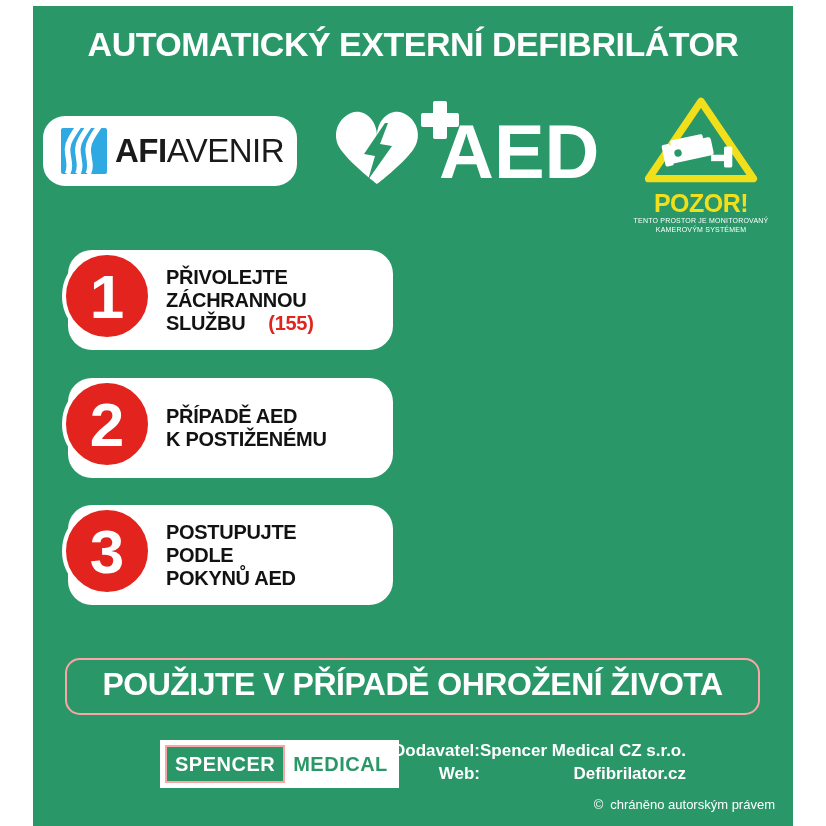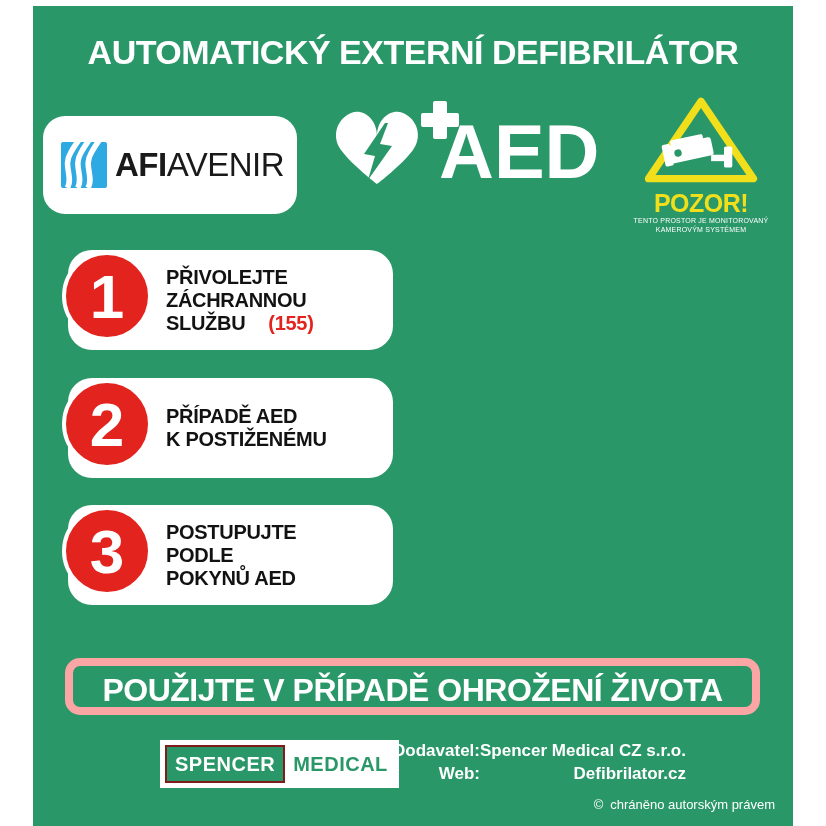--- a/index.html
+++ b/index.html
@@ -6,25 +6,25 @@
     --green:#2A9768; --red:#E2231E; --blue:#2FA9E1;
     --yellow:#F2DF1C; --ink:#121212; --white:#FFFFFF;
   }
   *{margin:0;padding:0;box-sizing:border-box;}
   html,body{width:826px;height:826px;background:#fff;
     font-family:"Liberation Sans", sans-serif;}
   .page{position:relative;width:826px;height:826px;background:#fff;overflow:hidden;}
   .panel{position:absolute;left:33px;top:6px;width:760px;height:820px;background:var(--green,#2A9768);}
 
   
-  .title{position:absolute;left:0;top:26px;width:100%;text-align:center;
+  .title{position:absolute;left:0;top:18px;width:100%;text-align:center;
     color:#fff;font-weight:bold;font-size:34px;letter-spacing:-.5px;line-height:40px;}
 
   
-  .afi-box{position:absolute;left:10px;top:110px;width:254px;height:98px;
+  .afi-box{position:absolute;left:10px;top:110px;width:254px;height:70px;
     background:#fff;border-radius:22px;display:flex;align-items:center;}
   .afi-icon{margin-left:18px;flex:0 0 auto;border-radius:2px;}
   .afi-text{margin-left:8px;font-size:33px;color:#1a1a1a;letter-spacing:-.5px;white-space:nowrap;}
   .afi-bold{font-weight:bold;}
 
   
   .aed-heart{position:absolute;left:294px;top:90px;}
   .aed-word{position:absolute;left:406px;top:96px;width:170px;height:100px;
     color:#fff;font-weight:bold;font-size:76px;line-height:100px;letter-spacing:0px;}
 
@@ -39,27 +39,27 @@
   .step-num{position:absolute;left:-6px;top:1px;width:90px;height:90px;
     background:var(--red,#E2231E);border:4px solid #fff;border-radius:50%;
     color:#fff;font-weight:bold;font-size:62px;display:flex;align-items:center;justify-content:center;}
   .step-text{position:absolute;left:98px;right:6px;top:0;height:100%;
     display:flex;flex-direction:column;justify-content:center;text-align:left;
     color:var(--ink,#121212);font-weight:bold;font-size:20px;line-height:23px;letter-spacing:-.3px;}
   .em-number{color:var(--red,#E2231E);margin-left:23px;}
 
   
   .banner{position:absolute;left:32px;top:652px;width:695px;height:57px;
-    border:8px solid #fca5a5;border-radius:15px;text-align:center;
+    border:2px solid #fca5a5;border-radius:15px;text-align:center;
     color:#fff;font-weight:bold;font-size:32px;line-height:48px;letter-spacing:-.5px;}
 
   
   .spencer-box{position:absolute;left:127px;top:734px;height:48px;background:#fff;
     padding:5px;display:flex;align-items:stretch;}
-  .spencer-left{background:var(--green,#2A9768);border:2px solid #7f1d1d;outline:1px solid var(--green,#2A9768);outline-offset:-5px;
+  .spencer-left{background:var(--green,#2A9768);border:2px solid #fca5a5;outline:1px solid var(--green,#2A9768);outline-offset:-5px;
     color:#fff;font-weight:bold;font-size:20px;display:flex;align-items:center;padding:0 8px;letter-spacing:.5px;}
   .spencer-right{color:var(--green,#2A9768);font-weight:bold;font-size:20px;
     display:flex;align-items:center;padding:0 6px 0 8px;letter-spacing:.5px;}
   .supplier{position:absolute;left:352px;top:733px;display:grid;
     grid-template-columns:95px auto;color:#fff;font-weight:bold;font-size:17px;line-height:23px;text-align:right;}
   .copyright{position:absolute;right:18px;top:791px;color:#fff;font-size:13px;}
   .copy-symbol{margin-right:7px;}
 </style>
 </head>
 <body>

